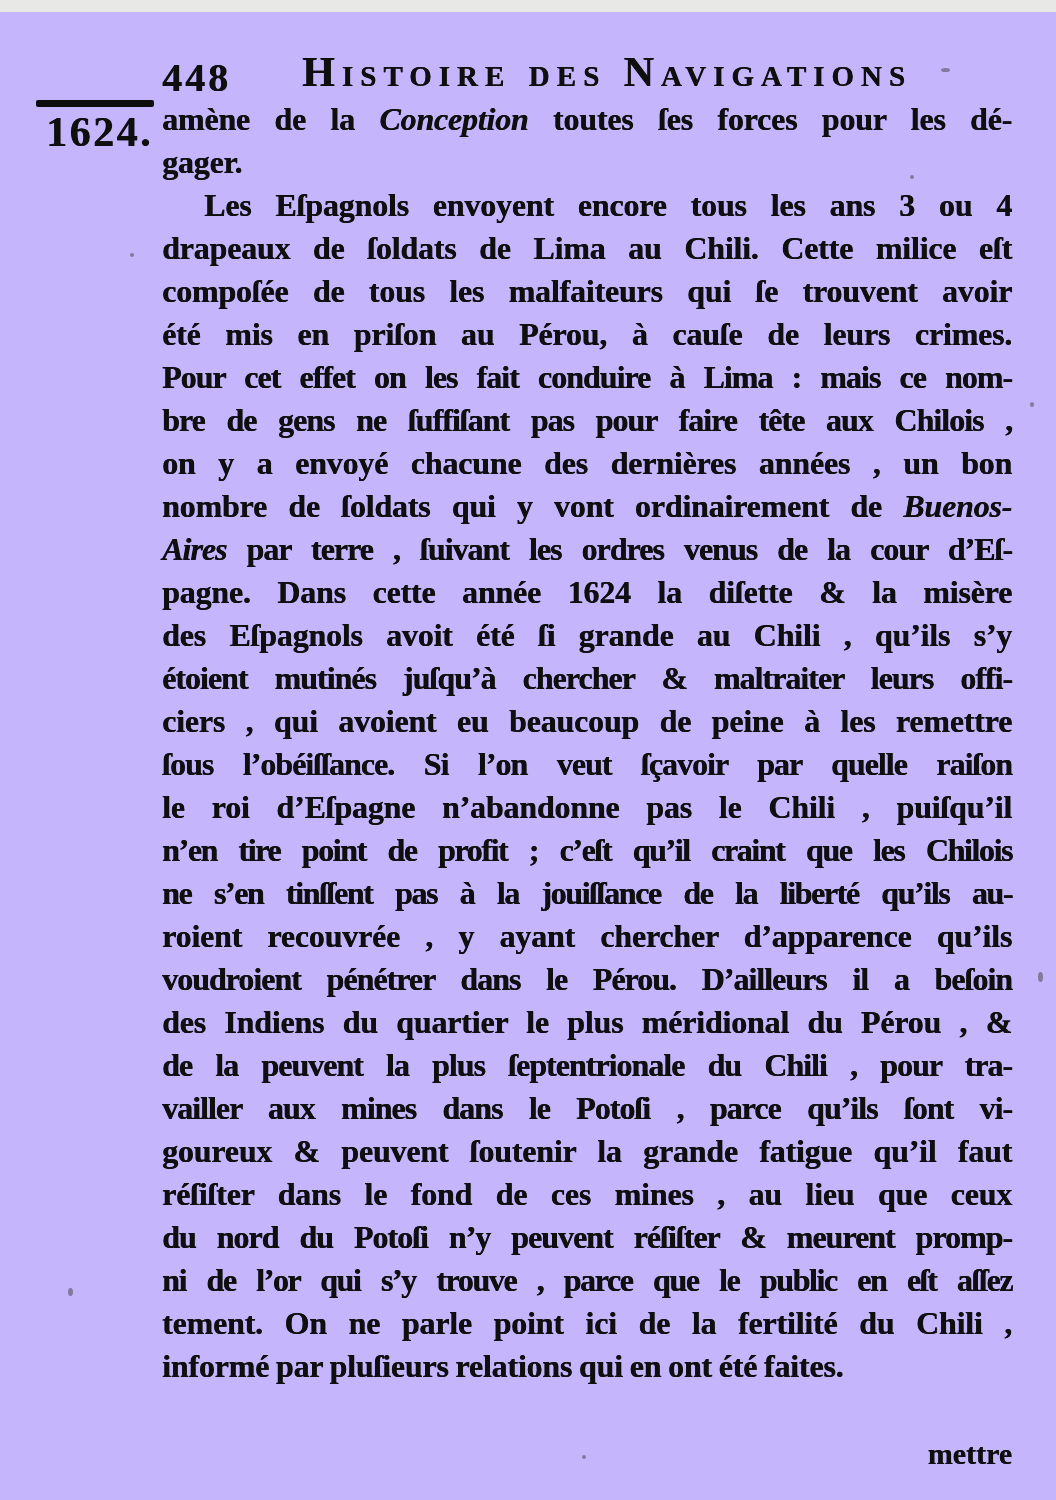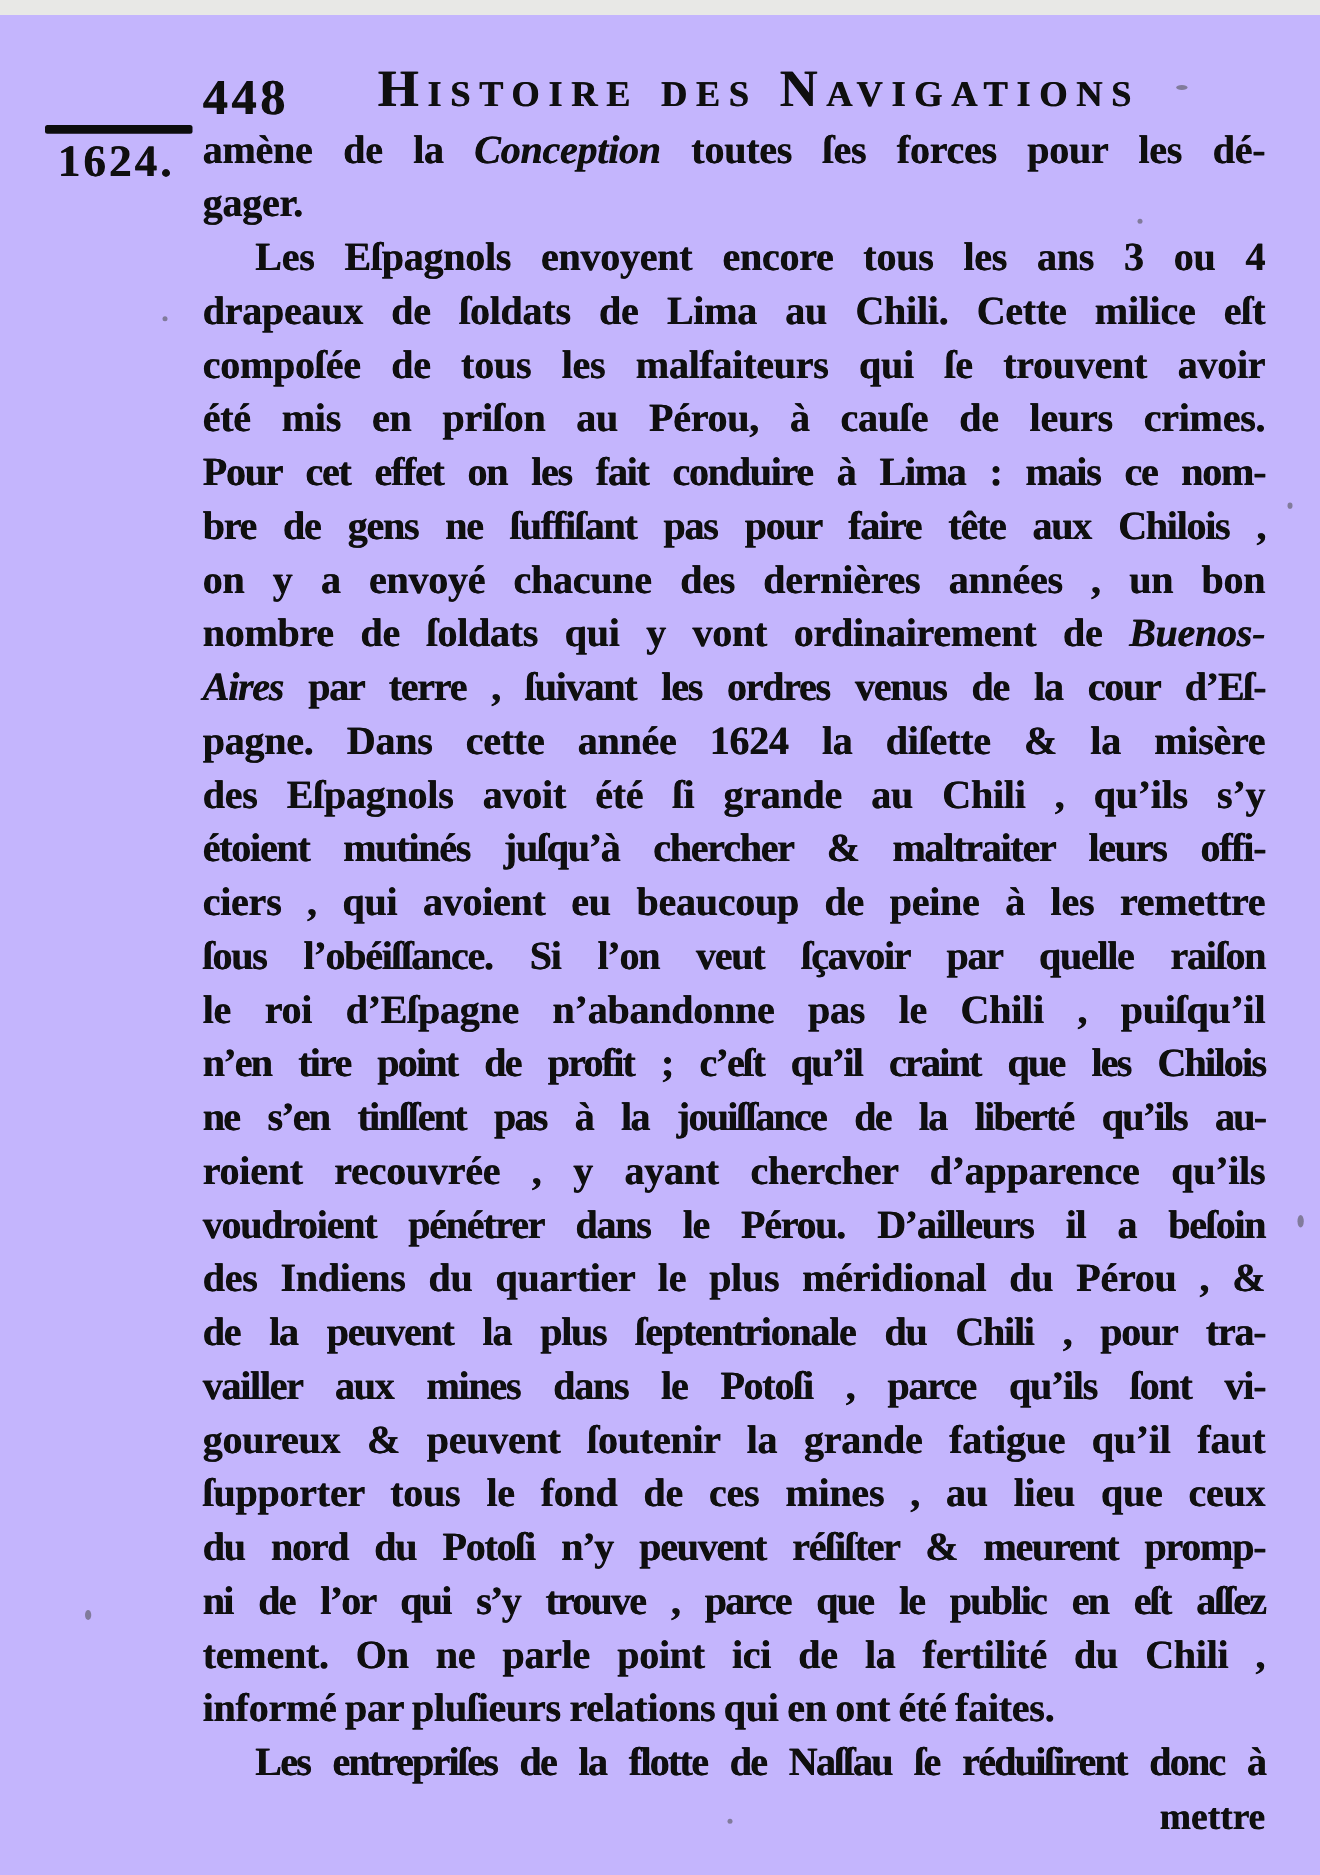--- a/index.html
+++ b/index.html
@@ -26,21 +26,21 @@
     font-weight:700; font-size:42px; letter-spacing:7px;
     text-shadow:0.5px 0 0 currentColor;
   }
   
   .margin-rule {
     position:absolute; left:36px; top:88px;
     width:118px; height:7px; background:#0d0d0d; border-radius:2px;
   }
   .margin-year {
     position:absolute; left:46px; top:96px;
-    font-size:36px; font-weight:700; letter-spacing:2.5px;
+    font-size:42px; font-weight:700; letter-spacing:2.5px;
     text-shadow:0.5px 0 0 currentColor;
   }
   
   .body { position:absolute; left:162px; top:86px; width:850px; }
   .bl {
     height:43px; line-height:43px;
     font-size:32px; font-weight:700;
     letter-spacing:-0.2px; word-spacing:-1px;
     text-shadow:0.4px 0 0 currentColor;
     white-space:nowrap;
@@ -98,26 +98,25 @@
       <div class="bl just tight"><span>ſous l’obéiſſance. Si l’on veut ſçavoir par quelle raiſon</span></div>
       <div class="bl just"><span>le roi d’Eſpagne n’abandonne pas le Chili , puiſqu’il</span></div>
       <div class="bl just vtight"><span>n’en tire point de profit ; c’eſt qu’il craint que les Chilois</span></div>
       <div class="bl just vtight"><span>ne s’en tinſſent pas à la jouiſſance de la liberté qu’ils au-</span></div>
       <div class="bl just"><span>roient recouvrée , y ayant chercher d’apparence qu’ils</span></div>
       <div class="bl just tight"><span>voudroient pénétrer dans le Pérou. D’ailleurs il a beſoin</span></div>
       <div class="bl just"><span>des Indiens du quartier le plus méridional du Pérou , &amp;</span></div>
       <div class="bl just tight"><span>de la peuvent la plus ſeptentrionale du Chili , pour tra-</span></div>
       <div class="bl just tight"><span>vailler aux mines dans le Potoſi , parce qu’ils ſont vi-</span></div>
       <div class="bl just"><span>goureux &amp; peuvent ſoutenir la grande fatigue qu’il faut</span></div>
-      <div class="bl just"><span>ſupporter tous le fond de ces mines , au lieu que ceux</span></div>
+      <div class="bl just"><span>réſiſter dans le fond de ces mines , au lieu que ceux</span></div>
       <div class="bl just tight"><span>du nord du Potoſi n’y peuvent réſiſter &amp; meurent promp-</span></div>
       <div class="bl just vtight"><span>ni de l’or qui s’y trouve , parce que le public en eſt aſſez</span></div>
       <div class="bl just"><span>tement. On ne parle point ici de la fertilité du Chili ,</span></div>
       <div class="bl"><span>informé par pluſieurs relations qui en ont été faites.</span></div>
-      <div class="bl just vtight ind"><span>Les entrepriſes de la flotte de Naſſau ſe réduiſirent donc à</span></div>
     </div>
 
   <div class="catchword">mettre</div>
 
   <span class="speck s1"></span>
   <span class="speck s2"></span>
   <span class="speck s3"></span>
   <span class="speck s4"></span>
   <span class="speck s5"></span>
   <span class="speck s6"></span>

